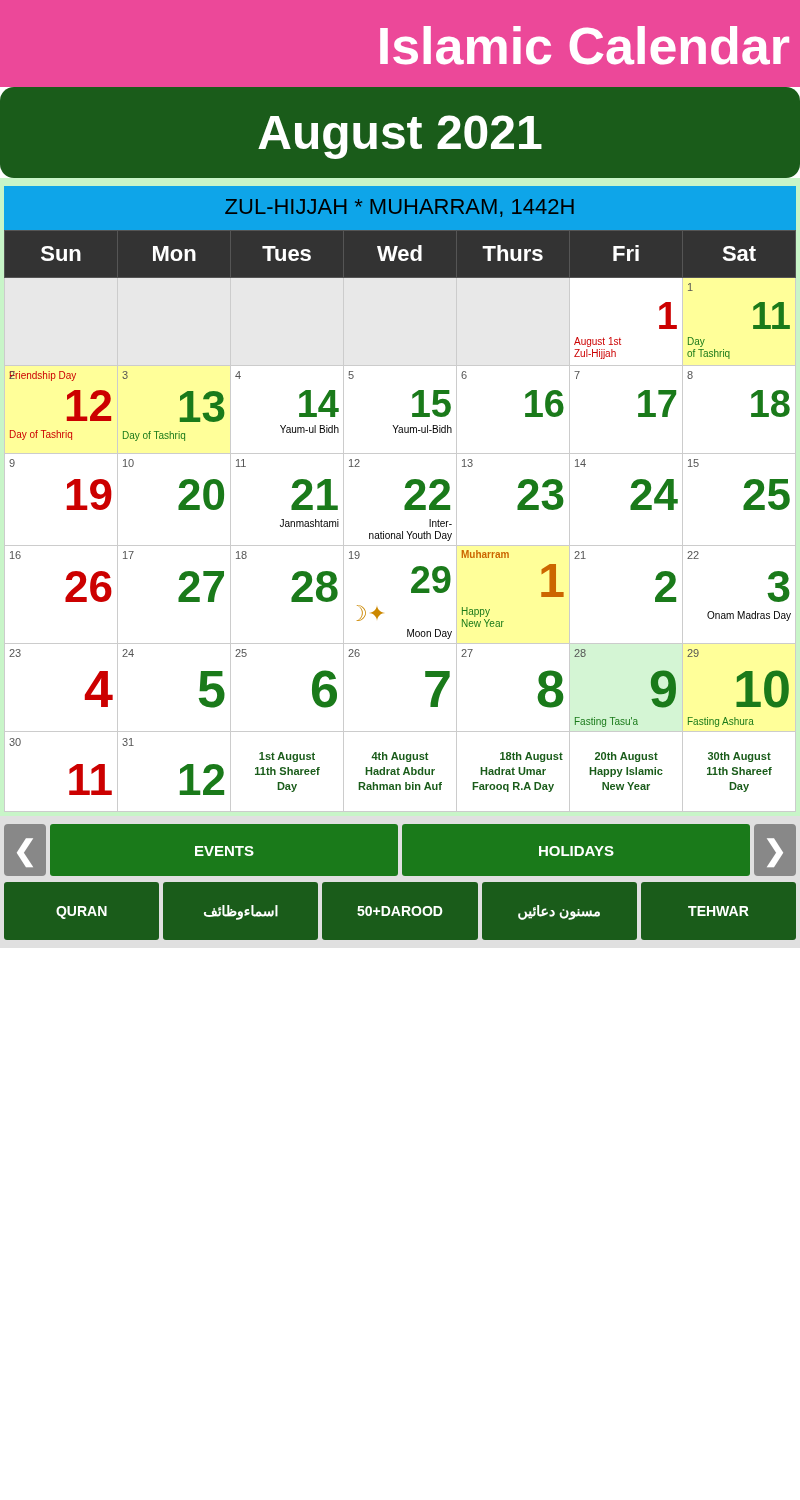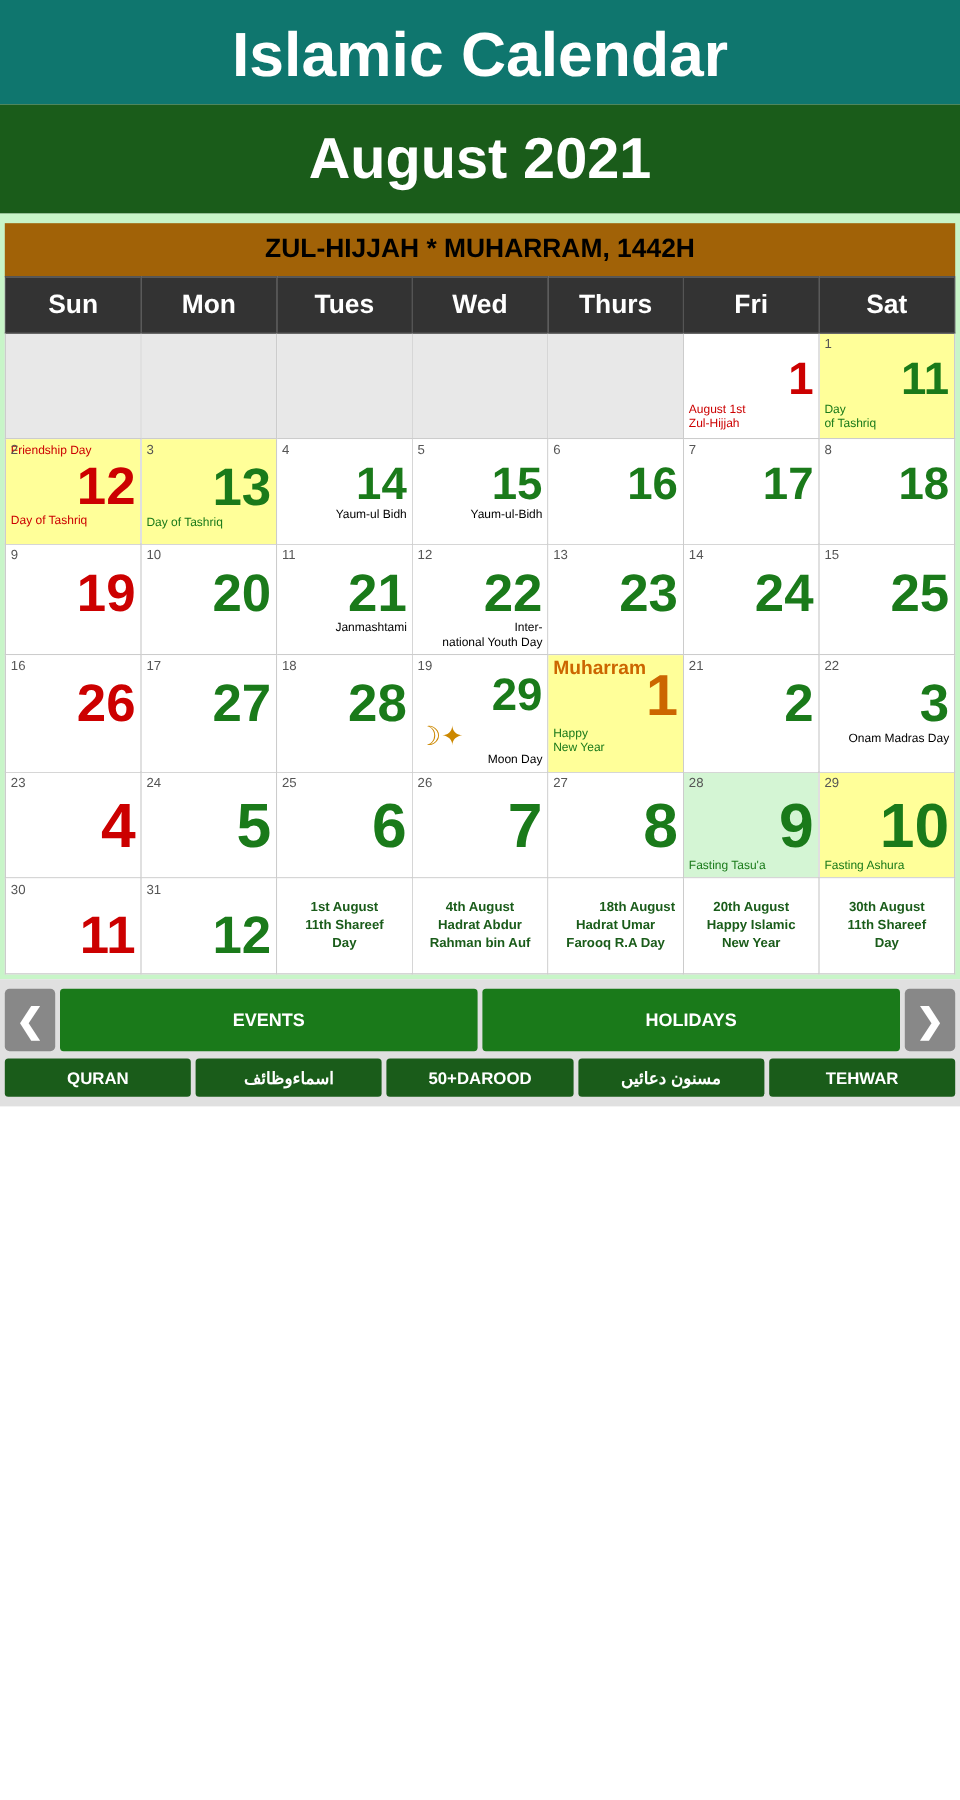--- a/index.html
+++ b/index.html
@@ -6,56 +6,57 @@
     body {
       width: 800px;
       min-height: 1500px;
       font-family: Arial, sans-serif;
       background: #fff;
       overflow-x: hidden;
     }
 
     
     #app-header {
-      background: #0f766e;
-      text-align: center;
+      background: #ec4899;
+      text-align: right;
       padding: 18px 10px 12px;
     }
     #app-title {
       color: #fff;
       font-size: 52px;
       font-weight: bold;
       line-height: 1.1;
     }
 
     
     #month-header {
       background: #1a5c1a;
       text-align: center;
       padding: 18px 20px;
+      border-radius: 14px;
     }
     #month-title {
       color: #fff;
       font-size: 48px;
       font-weight: bold;
     }
 
     
     #calendar-container {
       background: #c8f5c8;
       padding: 8px 4px 4px;
     }
 
     #hijri-month {
       text-align: center;
       font-size: 22px;
-      font-weight: bold;
+      font-weight: normal;
       color: #000;
       padding: 8px 0 10px;
-      background: #a16207;
+      background: #0ea5e9;
     }
 
     
     #calendar-grid {
       width: 100%;
       border-collapse: collapse;
       background: #fff;
     }
 
     
@@ -187,21 +188,21 @@
     }
 
     #bottom-links {
       display: flex;
       margin-top: 6px;
       gap: 4px;
     }
 
     .bottom-link {
       flex: 1;
-      height: 32px;
+      height: 58px;
       background: #1a5c1a;
       color: #fff;
       font-size: 14px;
       font-weight: bold;
       display: flex;
       align-items: center;
       justify-content: center;
       cursor: pointer;
       border-radius: 3px;
       text-align: center;
@@ -335,21 +336,21 @@
           <span class="islamic-date">18</span>
           <span class="greg-date" style="font-size:44px;">28</span>
         </td>
         <td class="cal-cell">
           <span class="islamic-date">19</span>
           <span class="greg-date" style="font-size:38px; margin-top:12px;">29</span>
           <span style="display:block; font-size:22px; color:#cc8800; margin-top:2px;">☽✦</span>
           <span class="event-text black-text">Moon Day</span>
         </td>
         <td class="cal-cell yellow-bg">
-          <span class="islamic-date" style="color:#cc6600; font-weight:bold; font-size:16px;">Muharram</span>
+          <span class="islamic-date" style="color:#cc6600; font-weight:bold; font-size:10px;">Muharram</span>
           <span class="greg-date" style="font-size:48px; color:#cc6600; margin-top:8px;">1</span>
           <span class="event-text green-text">Happy<br>New Year</span>
         </td>
         <td class="cal-cell">
           <span class="islamic-date">21</span>
           <span class="greg-date" style="font-size:44px;">2</span>
         </td>
         <td class="cal-cell">
           <span class="islamic-date">22</span>
           <span class="greg-date" style="font-size:44px;">3</span>

